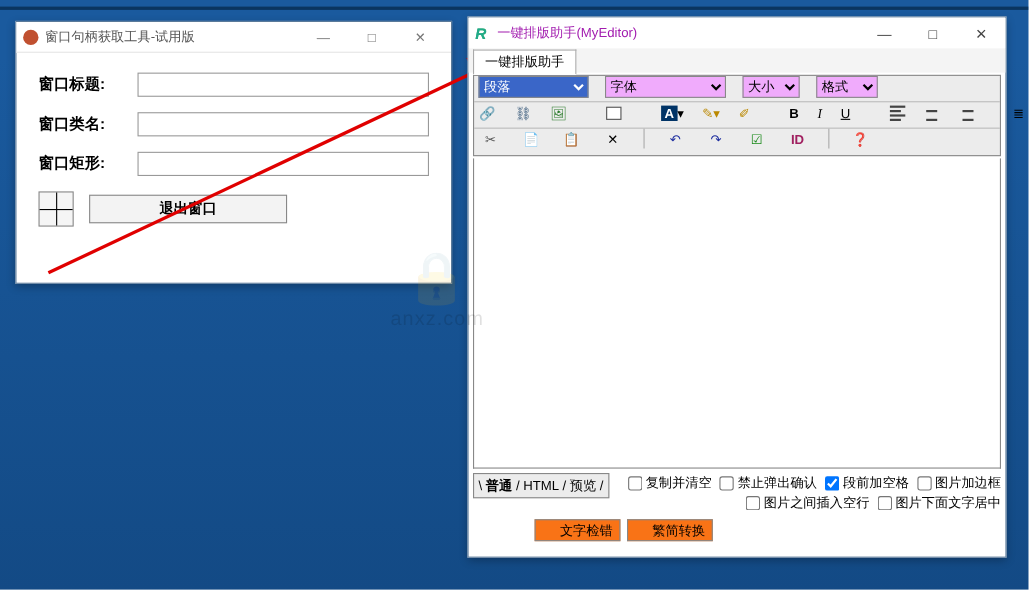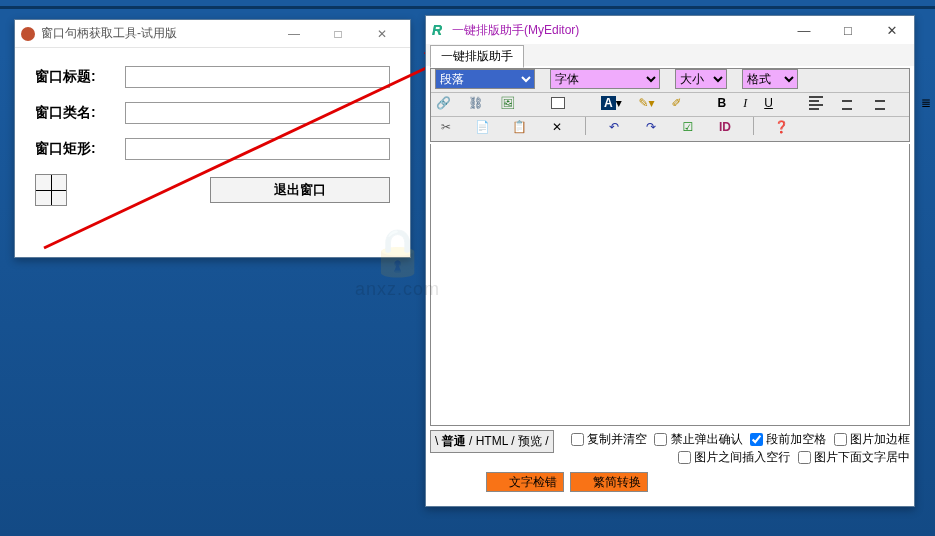--- a/index.html
+++ b/index.html
@@ -12,21 +12,21 @@
 #win1 { left: 14px; top: 19px; width: 397px; height: 239px; }
 #win1 .titlebar { height: 28px; background: #fff; display: flex; align-items: center; padding: 0 6px; border-bottom: 1px solid #e5e5e5; }
 #win1 .ico { width: 14px; height: 14px; border-radius: 50%; background: #c05030; margin-right: 6px; }
 #win1 .title { font-size: 12px; color: #555; flex: 1; }
 #win1 .winbtns { display: flex; }
 #win1 .winbtns span { width: 44px; height: 22px; display: flex; align-items: center; justify-content: center; font-size: 12px; color: #777; }
 #win1 .client { padding: 18px 20px 12px 20px; }
 #win1 .row { display: flex; align-items: center; margin-bottom: 14px; }
 #win1 .lbl { width: 90px; font-size: 14px; font-weight: bold; color: #000; }
 #win1 .val { flex: 1; height: 22px; border: 1px solid #999; background: #fff; }
-#win1 .bottom { display: flex; align-items: center; justify-content: space-between; margin-top: 6px; gap: 14px; }
+#win1 .bottom { display: flex; align-items: center; margin-top: 6px; gap: 14px; }
 #win1 .crosshair { width: 32px; height: 32px; border: 1px solid #888; position: relative; background: #f5f5f5; }
 #win1 .crosshair::before, #win1 .crosshair::after { content: ""; position: absolute; background: #000; }
 #win1 .crosshair::before { left: 0; right: 0; top: 50%; height: 1px; }
 #win1 .crosshair::after  { top: 0; bottom: 0; left: 50%; width: 1px; }
 #win1 .exitbtn { flex: 0 0 180px; height: 26px; border: 1px solid #888; background: #f3f3f3; font-size: 13px; font-weight: bold; }
 
 
 #arrow { position: absolute; left: 40px; top: 46px; width: 430px; height: 210px; pointer-events: none; }
 
 

